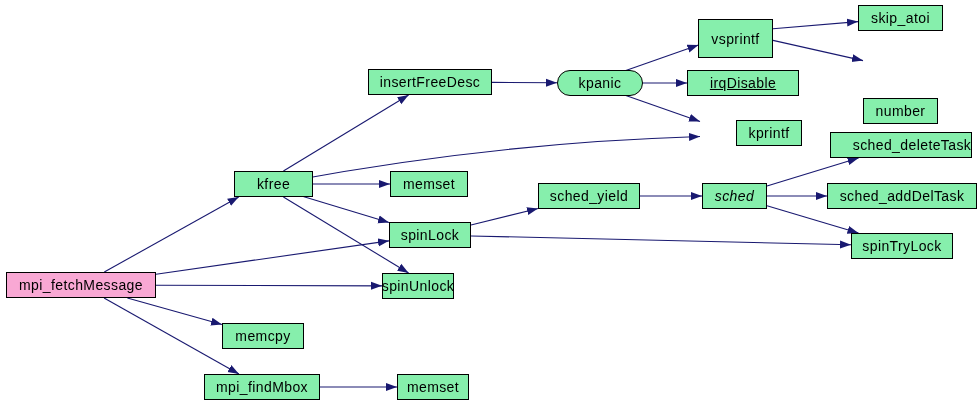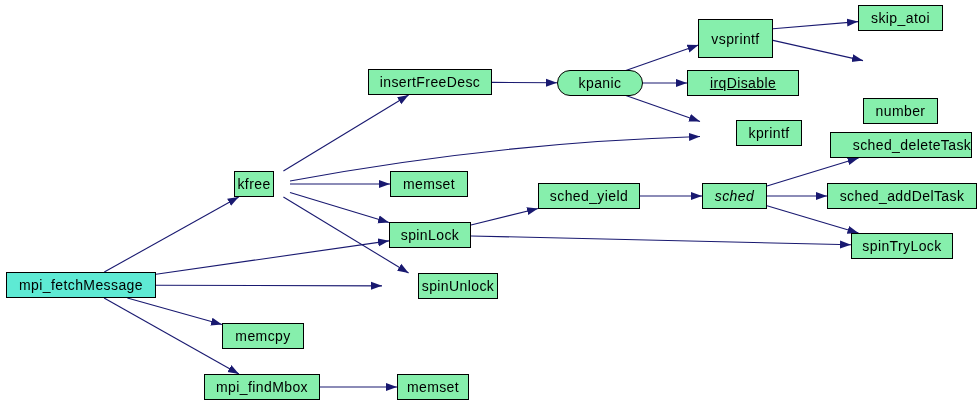--- a/index.html
+++ b/index.html
@@ -35,21 +35,21 @@
     color: #000000;
     display: flex;
     align-items: center;
     justify-content: center;
     font-size: 14px;
     letter-spacing: 0.4px;
     white-space: nowrap;
     cursor: pointer;
   }
   .node.highlighted {
-    background: #5eead4;
+    background: #f9a8d4;
   }
 </style>
 </head>
 <body>
 
 <div class="canvas">
   <svg id="edge-layer" width="979" height="405" viewBox="0 0 979 405">
     <defs>
       <marker id="arrowhead" markerUnits="userSpaceOnUse" markerWidth="12" markerHeight="9" refX="11" refY="4.5" orient="auto">
         <polygon points="0,0.5 11,4.5 0,8.5" fill="#191970"></polygon>
@@ -78,21 +78,21 @@
         <path d="M767,186.04504504504504 L858.5588235294117,158" fill="none" stroke="#191970" stroke-width="1.1" marker-end="url(#arrowhead)"></path>
         <path d="M767,196 L827,196" fill="none" stroke="#191970" stroke-width="1.1" marker-end="url(#arrowhead)"></path>
         <path d="M767,205.70149253731344 L858.45,233" fill="none" stroke="#191970" stroke-width="1.1" marker-end="url(#arrowhead)"></path>
         <path d="M320,387 L397,387" fill="none" stroke="#191970" stroke-width="1.1" marker-end="url(#arrowhead)"></path>
       </g>
   </svg>
   <div id="node-layer">
       <div class="node highlighted" style="left: 6px; top: 272px; width: 150px; height: 26px;">
         <span>mpi_fetchMessage</span>
       </div>
-      <div class="node" style="left: 234px; top: 171px; width: 40px; height: 26px;">
+      <div class="node" style="left: 234px; top: 171px; width: 79px; height: 26px;">
         <span>kfree</span>
       </div>
       <div class="node" style="left: 368px; top: 69px; width: 124px; height: 26px;">
         <span>insertFreeDesc</span>
       </div>
       <div class="node" style="left: 557px; top: 70px; width: 86px; height: 26px; border-radius: 13px;">
         <span>kpanic</span>
       </div>
       <div class="node" style="left: 698px; top: 19px; width: 75px; height: 39px;">
         <span>vsprintf</span>
@@ -123,21 +123,21 @@
       </div>
       <div class="node" style="left: 827px; top: 183px; width: 150px; height: 26px;">
         <span>sched_addDelTask</span>
       </div>
       <div class="node" style="left: 851px; top: 233px; width: 102px; height: 26px;">
         <span>spinTryLock</span>
       </div>
       <div class="node" style="left: 389px; top: 222px; width: 82px; height: 26px;">
         <span>spinLock</span>
       </div>
-      <div class="node" style="left: 382px; top: 273px; width: 80px; height: 26px; margin-left: 36px;">
+      <div class="node" style="left: 382px; top: 273px; width: 72px; height: 26px;">
         <span>spinUnlock</span>
       </div>
       <div class="node" style="left: 222px; top: 323px; width: 82px; height: 26px; text-align: center;">
         <span>memcpy</span>
       </div>
       <div class="node" style="left: 204px; top: 374px; width: 116px; height: 26px;">
         <span>mpi_findMbox</span>
       </div>
       <div class="node" style="left: 397px; top: 374px; width: 72px; height: 26px;">
         <span>memset</span>

